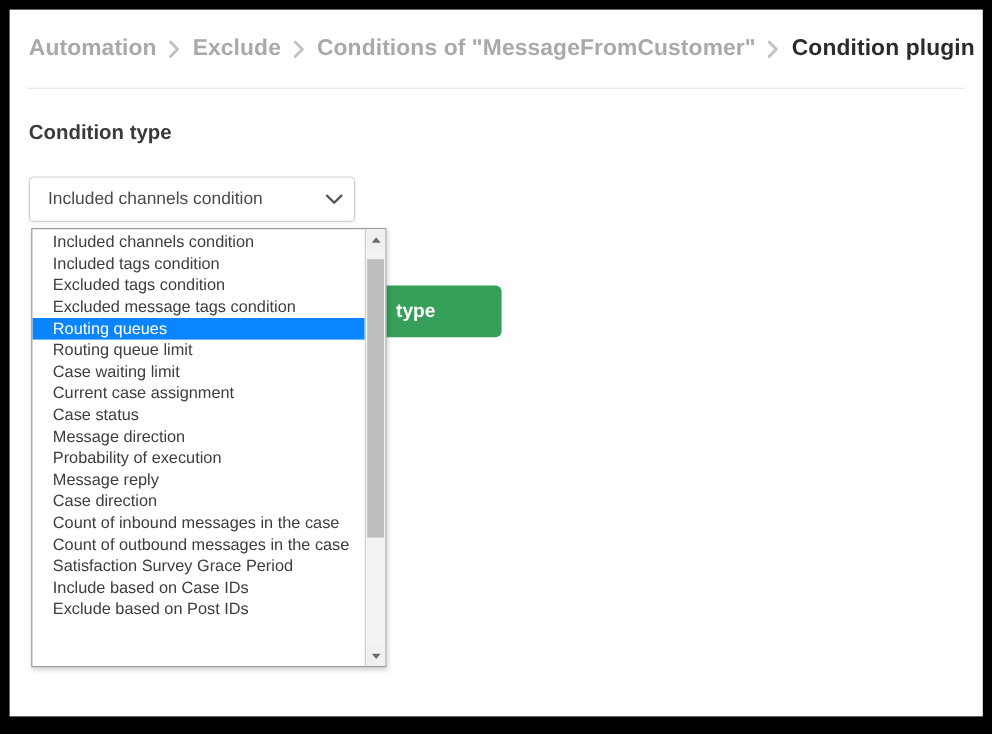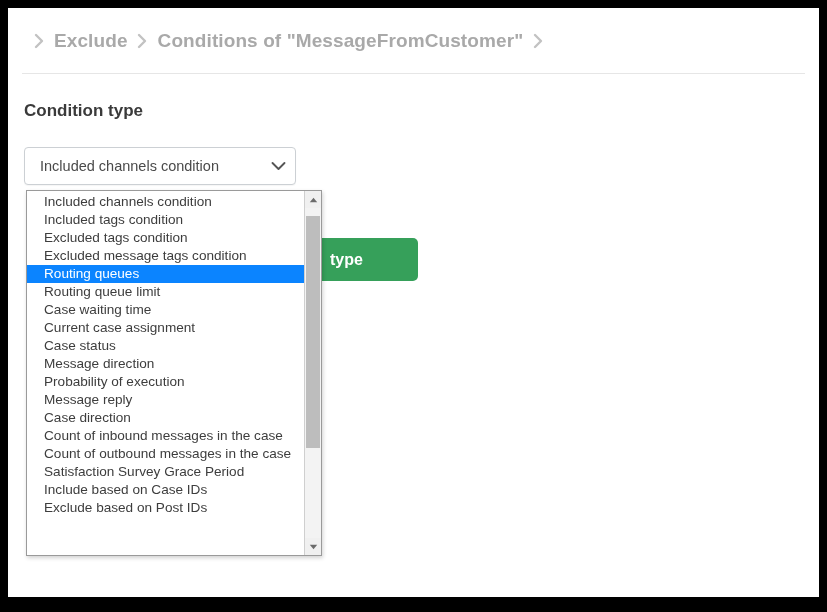--- a/index.html
+++ b/index.html
@@ -211,37 +211,39 @@
     background: #bdbdbd;
   }
 </style>
 </head>
 <body>
 
 <div id="frame">
   <div id="page">
 
     <div id="breadcrumb">
+      <span class="crumb">Automation</span>
       <span class="sep">
         <svg width="11" height="16" viewBox="0 0 11 16">
             <path d="M2 2 L8 8 L2 14" stroke="#c2c2c2" stroke-width="2.4" fill="none" stroke-linecap="round" stroke-linejoin="round"></path>
           </svg>
       </span>
       <span class="crumb">Exclude</span>
       <span class="sep">
         <svg width="11" height="16" viewBox="0 0 11 16">
             <path d="M2 2 L8 8 L2 14" stroke="#c2c2c2" stroke-width="2.4" fill="none" stroke-linecap="round" stroke-linejoin="round"></path>
           </svg>
       </span>
       <span class="crumb">Conditions of "MessageFromCustomer"</span>
       <span class="sep">
         <svg width="11" height="16" viewBox="0 0 11 16">
             <path d="M2 2 L8 8 L2 14" stroke="#c2c2c2" stroke-width="2.4" fill="none" stroke-linecap="round" stroke-linejoin="round"></path>
           </svg>
       </span>
+      <span class="crumb current">Condition plugin</span>
     </div>
     <div class="divider"></div>
 
     <div id="condition-type-heading">Condition type</div>
 
     <div id="add-button" style="background: rgb(54, 160, 90);">type</div>
 
     <div id="select-control">
       <span class="value">Included channels condition</span>
       <span class="chev">
@@ -252,21 +254,21 @@
     </div>
 
     <div id="dropdown-list">
       <div id="option-area">
           <div class="option">Included channels condition</div>
           <div class="option">Included tags condition</div>
           <div class="option">Excluded tags condition</div>
           <div class="option">Excluded message tags condition</div>
           <div class="option selected" style="background: rgb(11, 132, 255);">Routing queues</div>
           <div class="option">Routing queue limit</div>
-          <div class="option">Case waiting time</div>
+          <div class="option">Case waiting limit</div>
           <div class="option">Current case assignment</div>
           <div class="option">Case status</div>
           <div class="option">Message direction</div>
           <div class="option">Probability of execution</div>
           <div class="option">Message reply</div>
           <div class="option">Case direction</div>
           <div class="option">Count of inbound messages in the case</div>
           <div class="option">Count of outbound messages in the case</div>
           <div class="option">Satisfaction Survey Grace Period</div>
           <div class="option">Include based on Case IDs</div>

